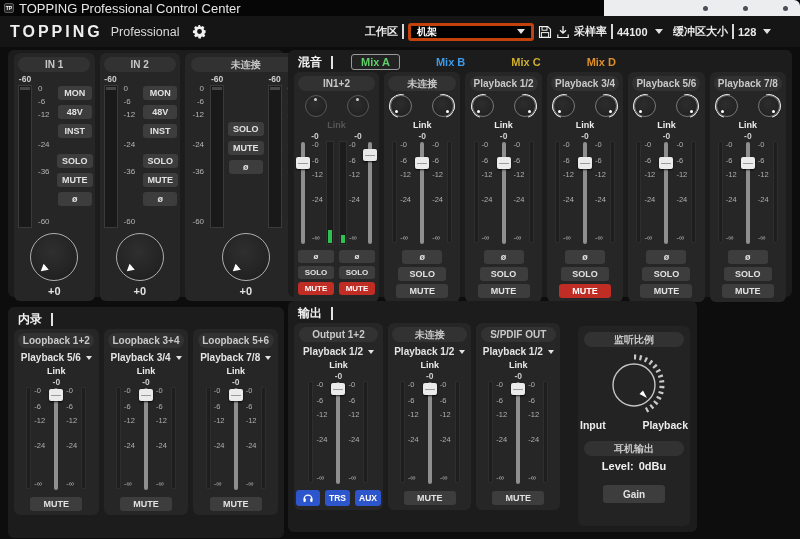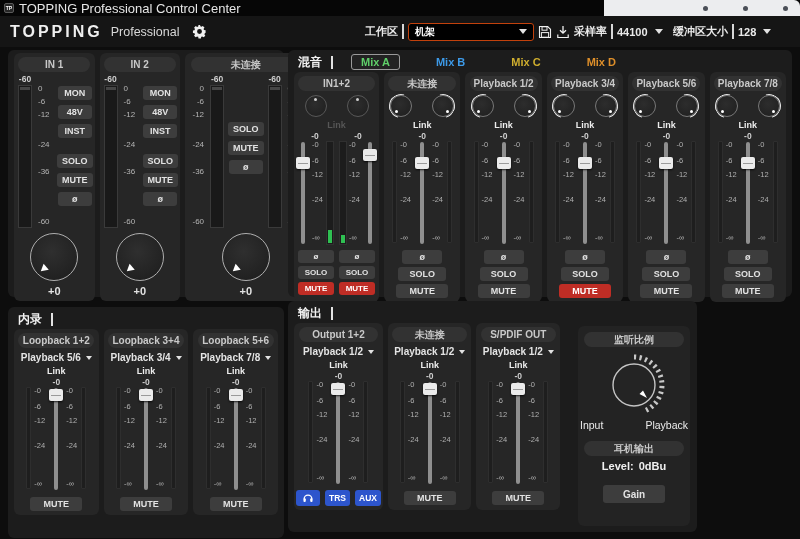--- a/index.html
+++ b/index.html
@@ -15,21 +15,21 @@
 .win-dot{width:5px;height:5px;border-radius:50%;background:#4a4f57;cursor:pointer}
 .header{position:absolute;top:16px;left:0;width:800px;height:31px;background:#151515;
   display:flex;align-items:center;padding:0 10px}
 .brand{font-size:16px;letter-spacing:3px;color:#efefef;font-weight:700}
 .brand-sub{font-size:12.5px;color:#d8d8d8;margin-left:8px;font-weight:400}
 .iconbtn{display:flex;align-items:center;justify-content:center;cursor:pointer}
 .gear{margin-left:12px}
 .hright{margin-left:auto;display:flex;align-items:center;gap:4px}
 .hsep{width:2px;height:15px;background:#d8d8d8}
 .hlabel{font-size:11px;color:#eaeaea;font-weight:600}
-.wsdd{width:126px;height:18px;border:1px solid #c2410c;border-radius:3px;background:#000;
+.wsdd{width:126px;height:18px;border:3px solid #c2410c;border-radius:3px;background:#000;
   display:flex;align-items:center;padding:0 6px;color:#fff;font-size:10px;font-weight:600;cursor:pointer}
 .wsdd .caret{margin-left:auto}
 .caret{width:0;height:0;border-left:4px solid transparent;border-right:4px solid transparent;
   border-top:5px solid #e2e2e2;display:inline-block}
 .ddval{display:flex;align-items:center;gap:7px;min-width:52px;cursor:pointer}
 .main{position:absolute;top:47px;left:0;width:800px;height:492px;background:#0d0d0d}
 .panel{position:absolute;background:#1c1c1c;border-radius:6px}
 #p-input{left:8px;top:3px;width:276px;height:247px}
 #p-mix{left:288px;top:3px;width:504px;height:247px}
 #p-loop{left:8px;top:260px;width:276px;height:231px}
@@ -118,21 +118,21 @@
 .outbtns{display:flex;gap:5px;margin-top:5px}
 .bluebtn{height:16px;min-width:24px;padding:4px 4px;background:#2d55cc;border-radius:3px;color:#fff;
   font-size:8.5px;font-weight:700;display:flex;align-items:center;justify-content:center;cursor:pointer}
 .outcards{display:flex;gap:5px;padding:3px 6px 4px;width:278px}
 
 .moncol{position:absolute;right:7px;top:25px;width:112px;height:200px;background:#232323;
   border-radius:6px;display:flex;flex-direction:column;align-items:center;padding-top:6px}
 .monchip{width:100px}
 .monknob{margin-top:6px;position:relative;width:64px;height:64px;cursor:pointer}
 .monlabels{width:108px;display:flex;justify-content:space-between;margin-top:2px;
-  font-size:10.5px;font-weight:400;color:#ececec}
+  font-size:10.5px;font-weight:700;color:#ececec}
 .hpchip{margin-top:10px}
 .levelrow{margin-top:4px;display:flex;gap:5px;font-size:11px;font-weight:700;color:#f0f0f0}
 .gainbtn{margin-top:13px;width:62px;height:18px;font-size:10px}
 svg{display:block}
 </style>
 </head>
 <body>
 
 <div class="titlebar">
   <div class="applogo">TP</div>

